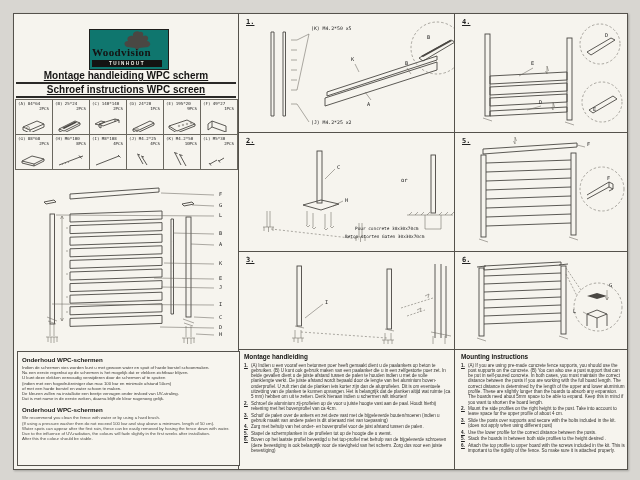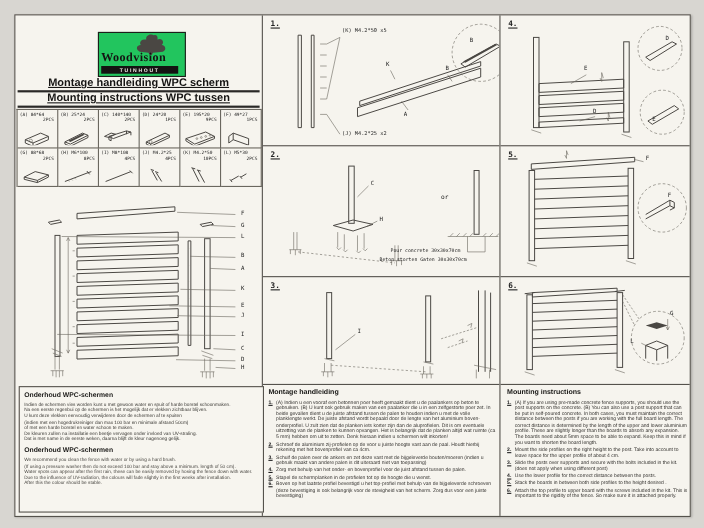--- a/index.html
+++ b/index.html
@@ -13,21 +13,21 @@
   .step-num{position:absolute;left:7px;top:4px;font:bold 7px "DejaVu Sans Mono",monospace;
             text-decoration:underline;color:#222;}
   svg{display:block;}
   .sk{stroke:#4a4743;fill:none;stroke-width:.9;}
   .sk-thin{stroke:#6a675f;fill:none;stroke-width:.55;}
   .sk-fill{fill:#4a4743;stroke:none;}
   .ann{position:absolute;font:4.8px "DejaVu Sans Mono",monospace;color:#222;white-space:nowrap;}
   .letter{position:absolute;font:5.2px "DejaVu Sans Mono",monospace;color:#222;}
   
   .logo-box{position:absolute;left:75px;top:15px;width:78px;height:39px;border:1.5px solid #1e1d1b;
-            background:#22c55e;}
+            background:#0f766e;}
   .logo-name{position:absolute;left:2px;top:16px;width:72px;font:bold 11px "Liberation Serif",serif;
              letter-spacing:.4px;color:#141312;}
   .logo-bar{position:absolute;left:2px;bottom:2px;width:70px;height:7px;background:#141312;
             color:#f6f4ee;font:bold 4.6px "Liberation Sans",sans-serif;letter-spacing:.34em;
             text-align:center;line-height:7px;}
   .title{position:absolute;left:0;width:224px;text-align:center;font:bold 10px "Liberation Sans",sans-serif;color:#161514;text-decoration:underline;}
   .rule{position:absolute;left:2px;width:220px;height:1.5px;background:#2a2927;}
   .parts{position:absolute;left:1px;top:85px;width:222px;height:70px;display:grid;
          grid-template-columns:repeat(6,1fr);grid-template-rows:35px 35px;
          border-top:1px solid #6a675f;border-left:1px solid #6a675f;}
@@ -57,21 +57,21 @@
 
   <div class="logo-box">
     <svg width="76" height="20" style="position:absolute;left:0;top:0">
       <path class="sk-fill" d="M50 2 c-4 -2 -8 1 -7 4 c-4 -1 -7 2 -5 5 c-4 0 -5 4 -1 6 l8 1 l2 4 l2 -4 l9 -1 c4 -2 2 -6 -1 -6 c3 -3 0 -7 -4 -5 c1 -3 -1 -5 -3 -4 z"></path>
     </svg>
     <div class="logo-name">Woodvision</div>
     <div class="logo-bar">TUINHOUT</div>
   </div>
   <div class="title" style="top:56px">Montage handleiding WPC scherm</div>
   <div class="rule" style="top:68px"></div>
-  <div class="title" style="top:70px">Mounting instructions WPC tussen</div>
+  <div class="title" style="top:70px">Schroef instructions WPC screen</div>
   <div class="rule" style="top:82px"></div>
 
   <div class="parts">
     <div class="pcell">
       <div class="pid">(A) 84*64</div>
       <div class="pqty">2PCS</div>
       <svg class="picon" width="28" height="15">
           <path class="sk" d="M4 10 l14 -6 l7 3 l-14 6 z M4 10 l0 3 l7 3 M25 7 l0 3 l-14 6 l0 -3"></path>
           <circle class="sk-thin" cx="9" cy="11" r="1.5"></circle>
         </svg>

